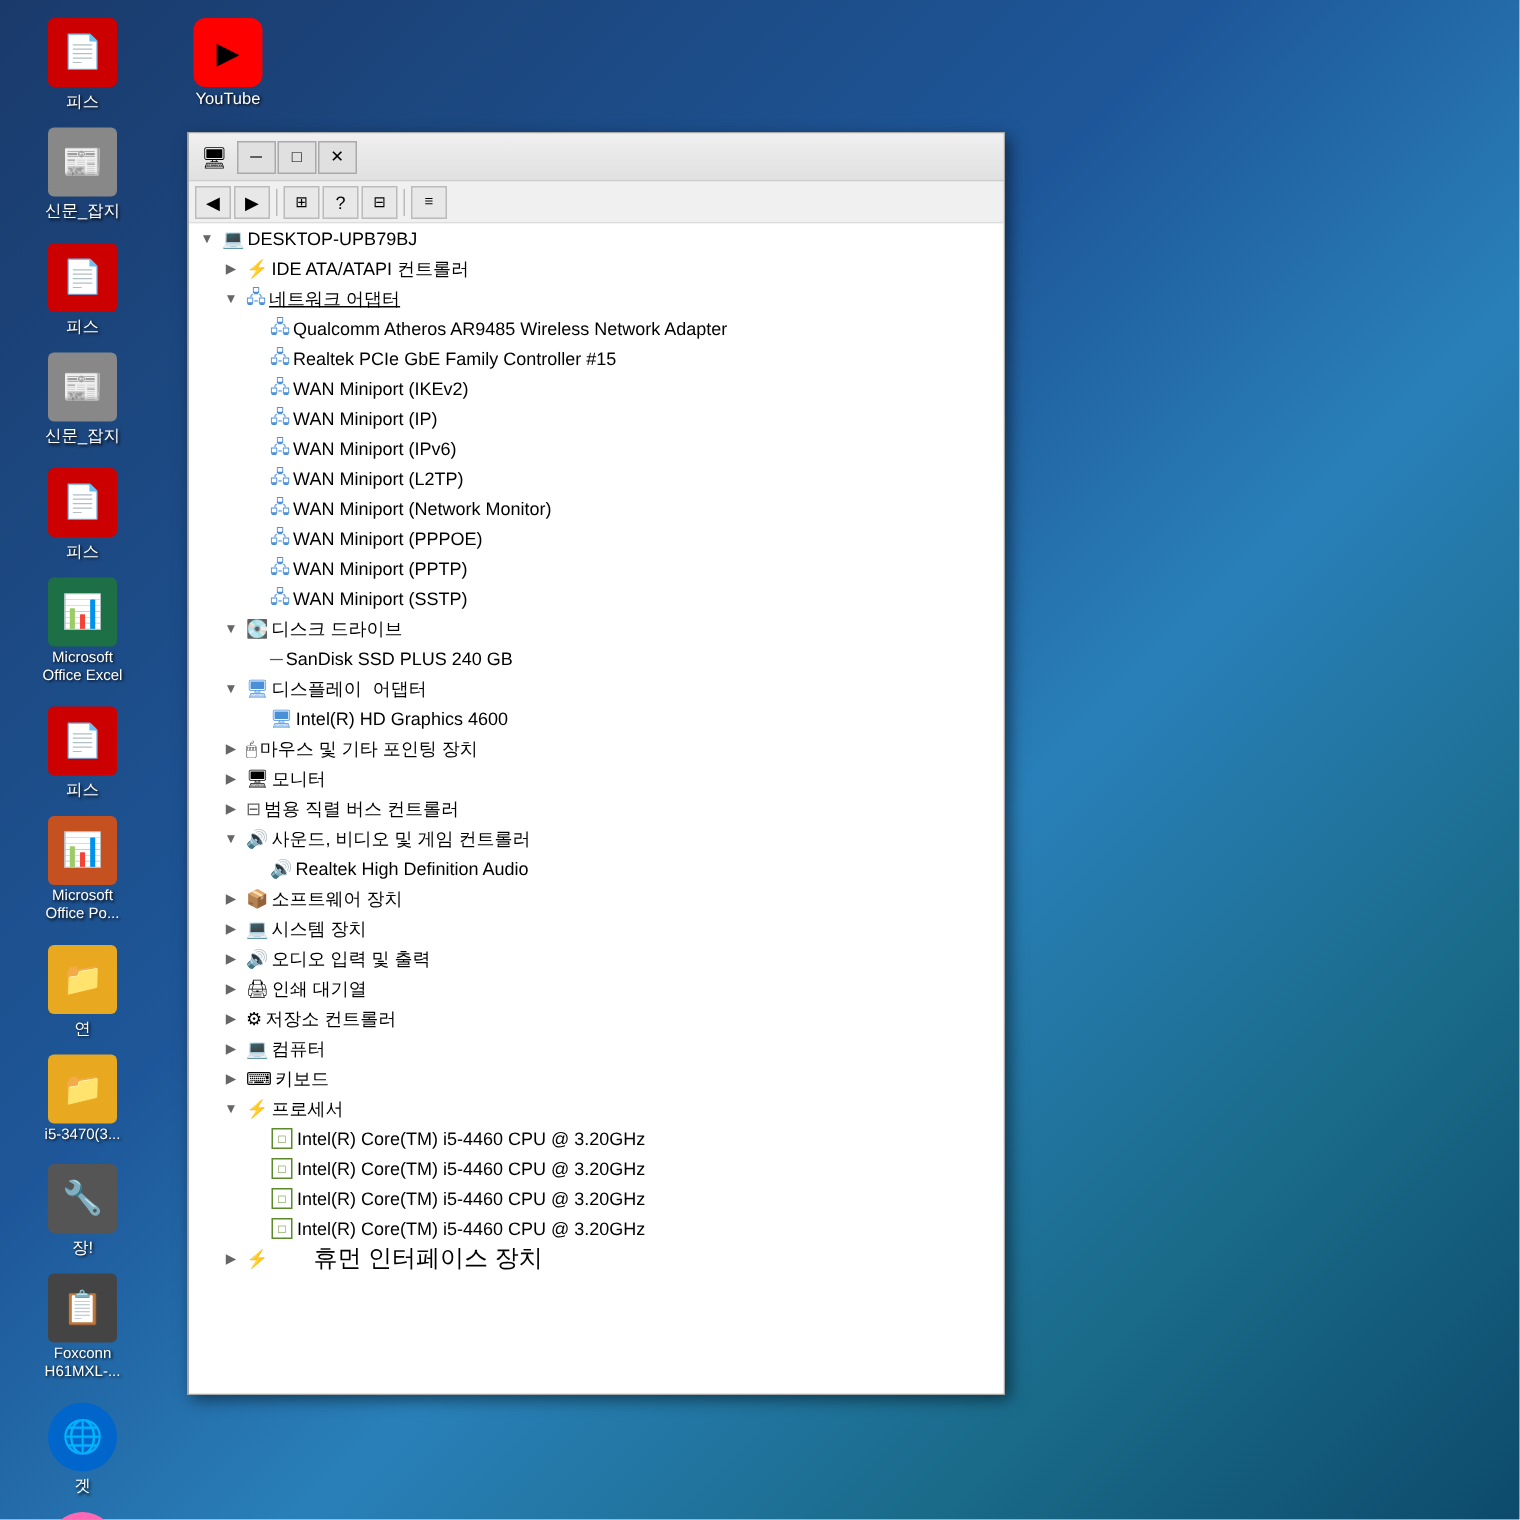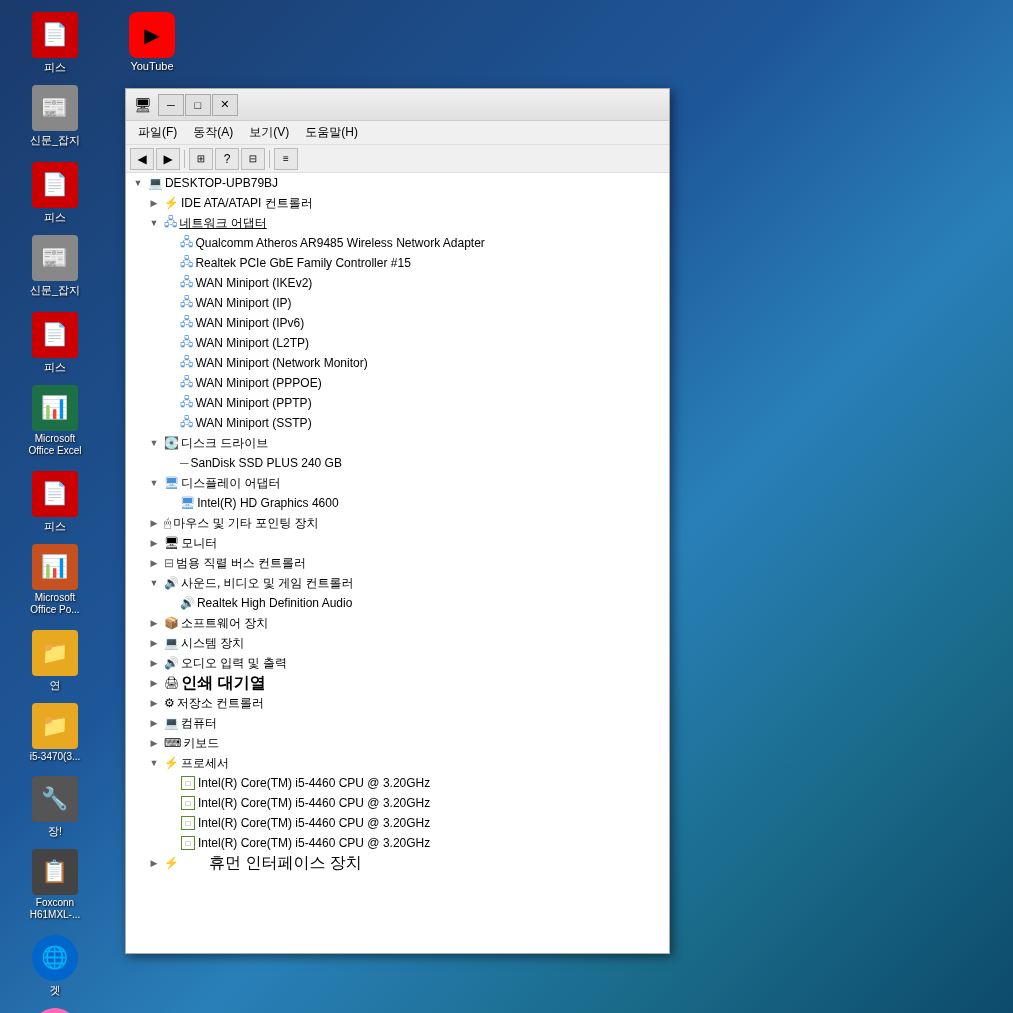--- a/index.html
+++ b/index.html
@@ -100,26 +100,20 @@
 
     <div style="background:linear-gradient(to bottom,#f0f0f0,#e0e0e0);height:32px;display:flex;align-items:center;padding:0 8px;border-bottom:1px solid #ccc;">
       <span style="font-size:14px;margin-right:6px;">🖥</span>
       <div style="display:flex;gap:1px;">
         <button style="width:26px;height:22px;background:#e0e0e0;border:1px solid #aaa;font-size:11px;cursor:pointer;display:flex;align-items:center;justify-content:center;">─</button>
         <button style="width:26px;height:22px;background:#e0e0e0;border:1px solid #aaa;font-size:11px;cursor:pointer;display:flex;align-items:center;justify-content:center;">□</button>
         <button style="width:26px;height:22px;background:#e0e0e0;border:1px solid #aaa;font-size:11px;cursor:pointer;display:flex;align-items:center;justify-content:center;">✕</button>
       </div>
     </div>
 
-    <div style="background:#f0f0f0;height:24px;display:flex;align-items:center;padding:0 4px;border-bottom:1px solid #ddd;">
-      <span style="padding:2px 8px;font-size:12px;cursor:pointer;border-radius:2px;">파일(F)</span>
-      <span style="padding:2px 8px;font-size:12px;cursor:pointer;border-radius:2px;">동작(A)</span>
-      <span style="padding:2px 8px;font-size:12px;cursor:pointer;border-radius:2px;">보기(V)</span>
-      <span style="padding:2px 8px;font-size:12px;cursor:pointer;border-radius:2px;">도움말(H)</span>
-    </div>
 
     <div style="background:#f0f0f0;height:28px;display:flex;align-items:center;padding:2px 4px;border-bottom:1px solid #ddd;gap:2px;">
       <button style="width:24px;height:22px;background:#e8e8e8;border:1px solid #bbb;font-size:12px;cursor:pointer;">◀</button>
       <button style="width:24px;height:22px;background:#e8e8e8;border:1px solid #bbb;font-size:12px;cursor:pointer;">▶</button>
       <div style="width:1px;height:18px;background:#bbb;margin:0 2px;"></div>
       <button style="width:24px;height:22px;background:#e8e8e8;border:1px solid #bbb;font-size:10px;cursor:pointer;">⊞</button>
       <button style="width:24px;height:22px;background:#e8e8e8;border:1px solid #bbb;font-size:12px;cursor:pointer;">?</button>
       <button style="width:24px;height:22px;background:#e8e8e8;border:1px solid #bbb;font-size:10px;cursor:pointer;">⊟</button>
       <div style="width:1px;height:18px;background:#bbb;margin:0 2px;"></div>
       <button style="width:24px;height:22px;background:#e8e8e8;border:1px solid #bbb;font-size:10px;cursor:pointer;">≡</button>
@@ -202,21 +196,21 @@
       </div>
 
       <div style="display:flex;align-items:center;height:20px;padding-left:52px;font-size:12px;cursor:pointer;white-space:nowrap;">
         <span style="font-size:12px;margin:0 2px;color:#555;">─</span>
         <span style="font-size:12px;">SanDisk SSD PLUS 240 GB</span>
       </div>
 
       <div style="display:flex;align-items:center;height:20px;padding-left:20px;font-size:12px;cursor:pointer;white-space:nowrap;">
         <span style="width:16px;height:16px;display:inline-flex;align-items:center;justify-content:center;font-size:9px;color:#666;">▼</span>
         <span style="font-size:12px;margin:0 2px;color:#4a90d9;">🖥</span>
-        <span style="font-size:12px;">디스플레이 어댑터</span>
+        <span style="font-size:12px;font-family:Liberation Mono, monospace;">디스플레이 어댑터</span>
       </div>
 
       <div style="display:flex;align-items:center;height:20px;padding-left:52px;font-size:12px;cursor:pointer;white-space:nowrap;">
         <span style="font-size:12px;margin:0 2px;color:#4a90d9;">🖥</span>
         <span style="font-size:12px;">Intel(R) HD Graphics 4600</span>
       </div>
 
       <div style="display:flex;align-items:center;height:20px;padding-left:20px;font-size:12px;cursor:pointer;white-space:nowrap;">
         <span style="width:16px;height:16px;display:inline-flex;align-items:center;justify-content:center;font-size:9px;color:#666;">▶</span>
         <span style="font-size:12px;margin:0 2px;">🖱</span>
@@ -260,21 +254,21 @@
 
       <div style="display:flex;align-items:center;height:20px;padding-left:20px;font-size:12px;cursor:pointer;white-space:nowrap;">
         <span style="width:16px;height:16px;display:inline-flex;align-items:center;justify-content:center;font-size:9px;color:#666;">▶</span>
         <span style="font-size:12px;margin:0 2px;">🔊</span>
         <span style="font-size:12px;text-align:center;">오디오 입력 및 출력</span>
       </div>
 
       <div style="display:flex;align-items:center;height:20px;padding-left:20px;font-size:12px;cursor:pointer;white-space:nowrap;">
         <span style="width:16px;height:16px;display:inline-flex;align-items:center;justify-content:center;font-size:9px;color:#666;">▶</span>
         <span style="font-size:12px;margin:0 2px;">🖨</span>
-        <span style="font-size:16px;font-weight:bold;">인쇄 대기열</span>
+        <span style="font-size:12px;">인쇄 대기열</span>
       </div>
 
       <div style="display:flex;align-items:center;height:20px;padding-left:20px;font-size:12px;cursor:pointer;white-space:nowrap;">
         <span style="width:16px;height:16px;display:inline-flex;align-items:center;justify-content:center;font-size:9px;color:#666;">▶</span>
         <span style="font-size:12px;margin:0 2px;">⚙</span>
         <span style="font-size:12px;">저장소 컨트롤러</span>
       </div>
 
       <div style="display:flex;align-items:center;height:20px;padding-left:20px;font-size:12px;cursor:pointer;white-space:nowrap;">
         <span style="width:16px;height:16px;display:inline-flex;align-items:center;justify-content:center;font-size:9px;color:#666;">▶</span>

